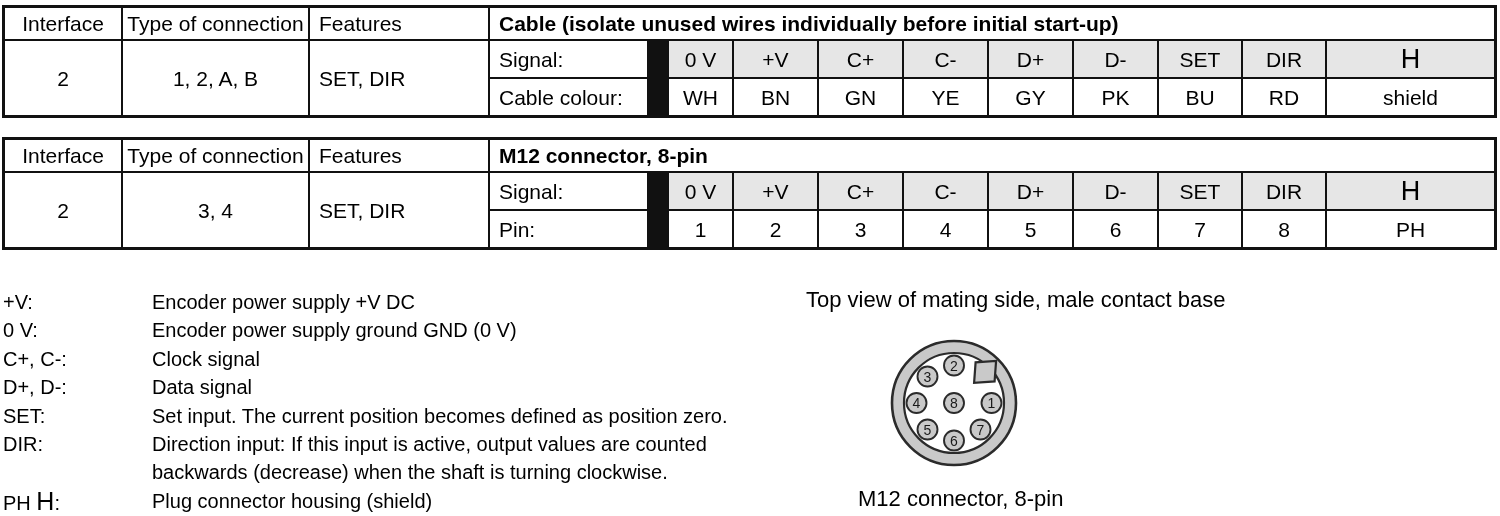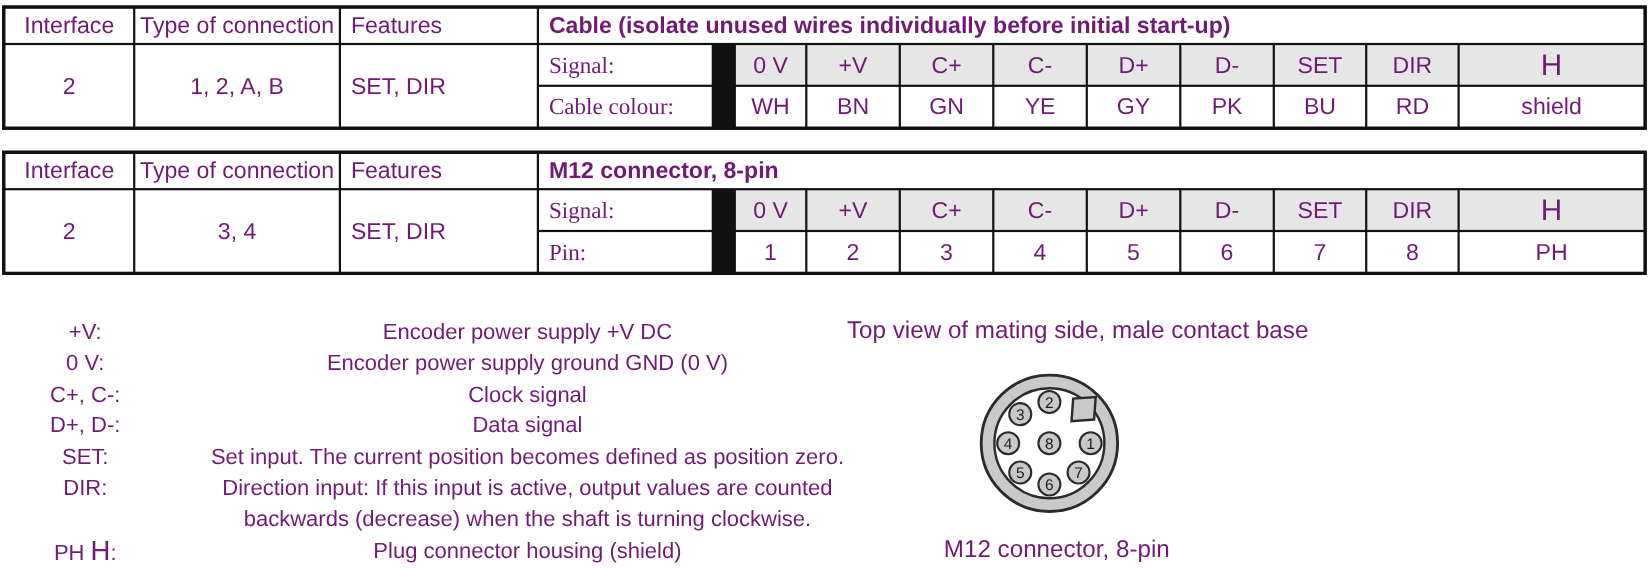--- a/index.html
+++ b/index.html
@@ -2,23 +2,22 @@
 <html><head>
 <meta charset="utf-8">
 <style>
   html, body { margin: 0; padding: 0; background: #ffffff; }
   .page {
     position: relative;
     width: 1500px;
     height: 516px;
     background: #ffffff;
     font-family: "Liberation Sans", sans-serif;
-    color: #701a75;
+    color: #000000;
     overflow: hidden;
-    text-align: center;
   }
 
   
   .ctable {
     position: absolute;
     left: 2px;
     display: grid;
     grid-template-columns: 116px 185px 178px 157px 83px 83px 83px 83px 83px 83px 82px 82px 1fr;
     grid-template-rows: 31px 36px 36px;
     gap: 2px;
@@ -38,21 +37,21 @@
     white-space: nowrap;
     overflow: hidden;
   }
   .cell.padl { padding-left: 9px; }
   .cell.center { justify-content: center; }
   .cell.sig { background: #e6e6e6; justify-content: center; }
   .cell.val { justify-content: center; }
   .cell.hsym { font-size: 27px; }
 
   .g1 { grid-column: 1; } .g2 { grid-column: 2; } .g3 { grid-column: 3; }
-  .g4 { grid-column: 4; font-family: Liberation Serif, serif; } .g5 { grid-column: 5; margin-left: 20px; } .g6 { grid-column: 6; }
+  .g4 { grid-column: 4; } .g5 { grid-column: 5; margin-left: 20px; } .g6 { grid-column: 6; }
   .g7 { grid-column: 7; } .g8 { grid-column: 8; } .g9 { grid-column: 9; }
   .g10 { grid-column: 10; } .g11 { grid-column: 11; } .g12 { grid-column: 12; }
   .g13 { grid-column: 13; }
   .gspan { grid-column: 4 / 14; font-weight: bold; }
   .r1 { grid-row: 1; } .r2 { grid-row: 2; } .r3 { grid-row: 3; }
   .rs { grid-row: 2 / 4; }
 
   
   .legend {
     position: absolute;
@@ -63,21 +62,21 @@
     font-size: 20px;
     line-height: 28.4px;
   }
   .lrow { display: contents; }
   .term { white-space: nowrap; }
   .term .bigH { font-size: 25px; }
 
   
   .diagram-title {
     position: absolute;
-    left: 770px;
+    left: 806px;
     top: 287px;
     font-size: 22px;
     white-space: nowrap;
   }
   .connector-svg {
     position: absolute;
     left: 885px;
     top: 334px;
   }
   .diagram-caption {

